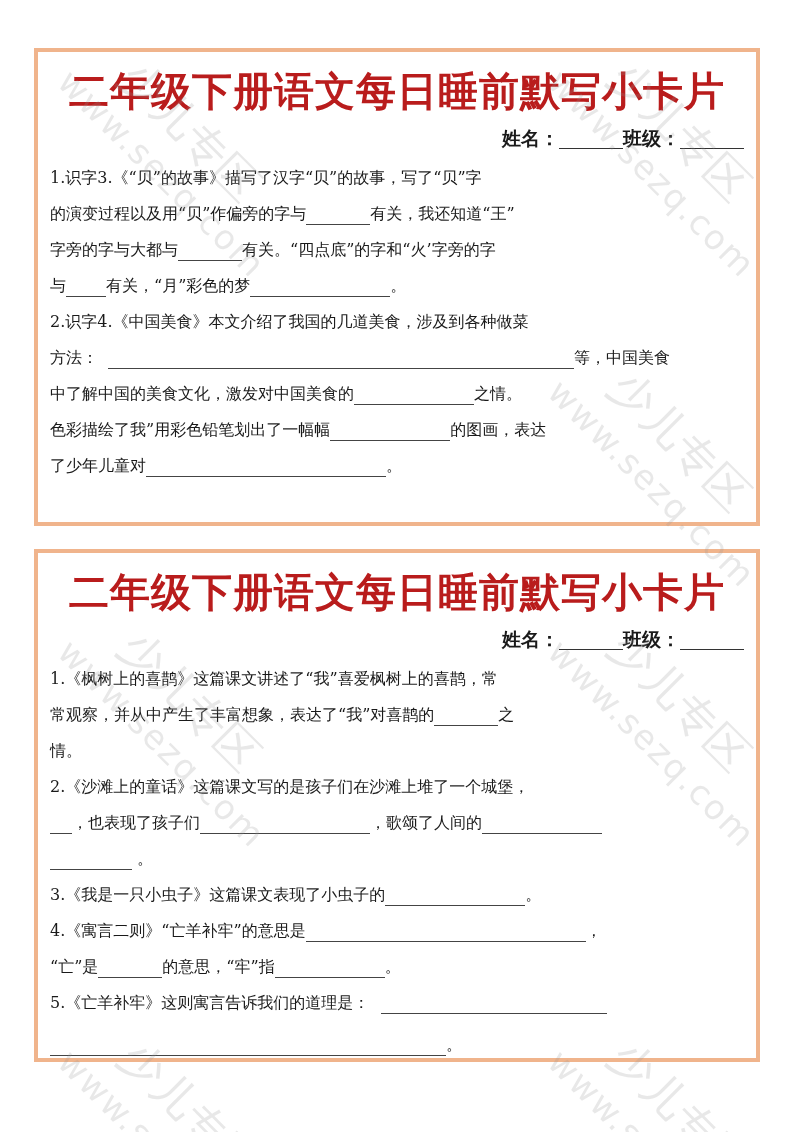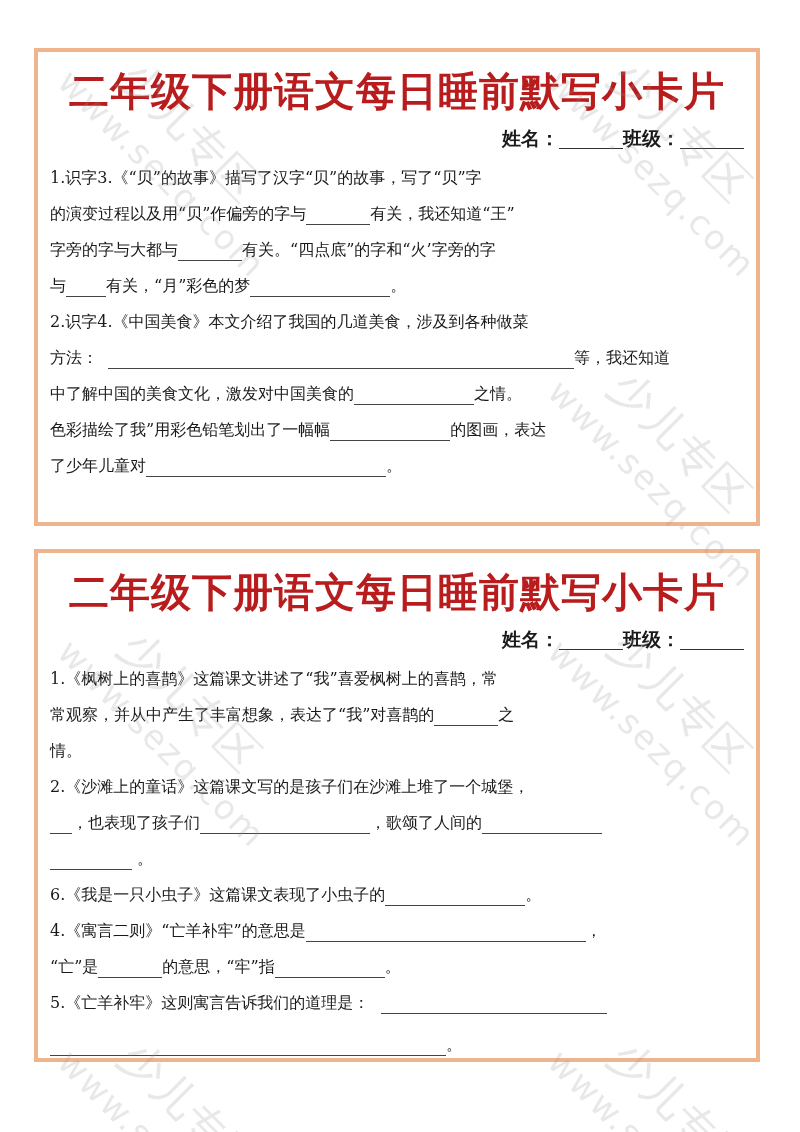--- a/index.html
+++ b/index.html
@@ -46,40 +46,40 @@
   <div class="card-title">二年级下册语文每日睡前默写小卡片</div>
   <div class="name-row">
     <span>姓名：</span><span class="blank" style="width:64px"></span><span>班级：</span><span class="blank" style="width:64px"></span>
   </div>
   <div class="content">
     <div class="line"><span>1.识字3.《“贝”的故事》描写了汉字“贝”的故事，写了“贝”字</span></div>
     <div class="line"><span>的演变过程以及用“贝”作偏旁的字与</span><span class="blank" style="width:64px"></span><span>有关，我还知道“王”</span></div>
     <div class="line"><span>字旁的字与大都与</span><span class="blank" style="width:64px"></span><span>有关。“四点底”的字和“火’字旁的字</span></div>
     <div class="line"><span>与</span><span class="blank" style="width:40px"></span><span>有关，“月”彩色的梦</span><span class="blank" style="width:140px"></span><span>。</span></div>
     <div class="line"><span>2.识字4.《中国美食》本文介绍了我国的几道美食，涉及到各种做菜</span></div>
-    <div class="line"><span>方法：</span><span class="blank" style="width:466px;margin-left:10px"></span><span>等，我还知道</span></div>
+    <div class="line"><span>方法：</span><span class="blank" style="width:466px;margin-left:10px"></span><span>等，中国美食</span></div>
     <div class="line"><span>中了解中国的美食文化，激发对中国美食的</span><span class="blank" style="width:120px"></span><span>之情。</span></div>
     <div class="line"><span>色彩描绘了我”用彩色铅笔划出了一幅幅</span><span class="blank" style="width:120px"></span><span>的图画，表达</span></div>
     <div class="line"><span>了少年儿童对</span><span class="blank" style="width:240px"></span><span>。</span></div>
   </div>
 </div>
 
 <div class="card" id="card2">
   <div class="card-title">二年级下册语文每日睡前默写小卡片</div>
   <div class="name-row">
     <span>姓名：</span><span class="blank" style="width:64px"></span><span>班级：</span><span class="blank" style="width:64px"></span>
   </div>
   <div class="content">
     <div class="line"><span>1.《枫树上的喜鹊》这篇课文讲述了“我”喜爱枫树上的喜鹊，常</span></div>
     <div class="line"><span>常观察，并从中产生了丰富想象，表达了“我”对喜鹊的</span><span class="blank" style="width:64px"></span><span>之</span></div>
     <div class="line"><span>情。</span></div>
     <div class="line"><span>2.《沙滩上的童话》这篇课文写的是孩子们在沙滩上堆了一个城堡，</span></div>
     <div class="line"><span class="blank" style="width:22px"></span><span>，也表现了孩子们</span><span class="blank" style="width:170px"></span><span>，歌颂了人间的</span><span class="blank" style="width:120px"></span></div>
     <div class="line"><span class="blank" style="width:82px"></span><span> 。</span></div>
-    <div class="line"><span>6.《我是一只小虫子》这篇课文表现了小虫子的</span><span class="blank" style="width:140px"></span><span>。</span></div>
+    <div class="line"><span>3.《我是一只小虫子》这篇课文表现了小虫子的</span><span class="blank" style="width:140px"></span><span>。</span></div>
     <div class="line"><span>4.《寓言二则》“亡羊补牢”的意思是</span><span class="blank" style="width:280px"></span><span>，</span></div>
     <div class="line"><span>“亡”是</span><span class="blank" style="width:64px"></span><span>的意思，“牢”指</span><span class="blank" style="width:110px"></span><span>。</span></div>
     <div class="line"><span>5.《亡羊补牢》这则寓言告诉我们的道理是：</span><span class="blank" style="width:226px;margin-left:12px"></span></div>
     <div class="line" style="margin-top:6px"><span class="blank" style="width:396px"></span><span>。</span></div>
   </div>
 </div>
 
 <div class="watermark" style="left:120px; top:20px;">
     <span class="wm-cn">少儿专区</span>
     <span class="wm-url">www.sezq.com</span>

